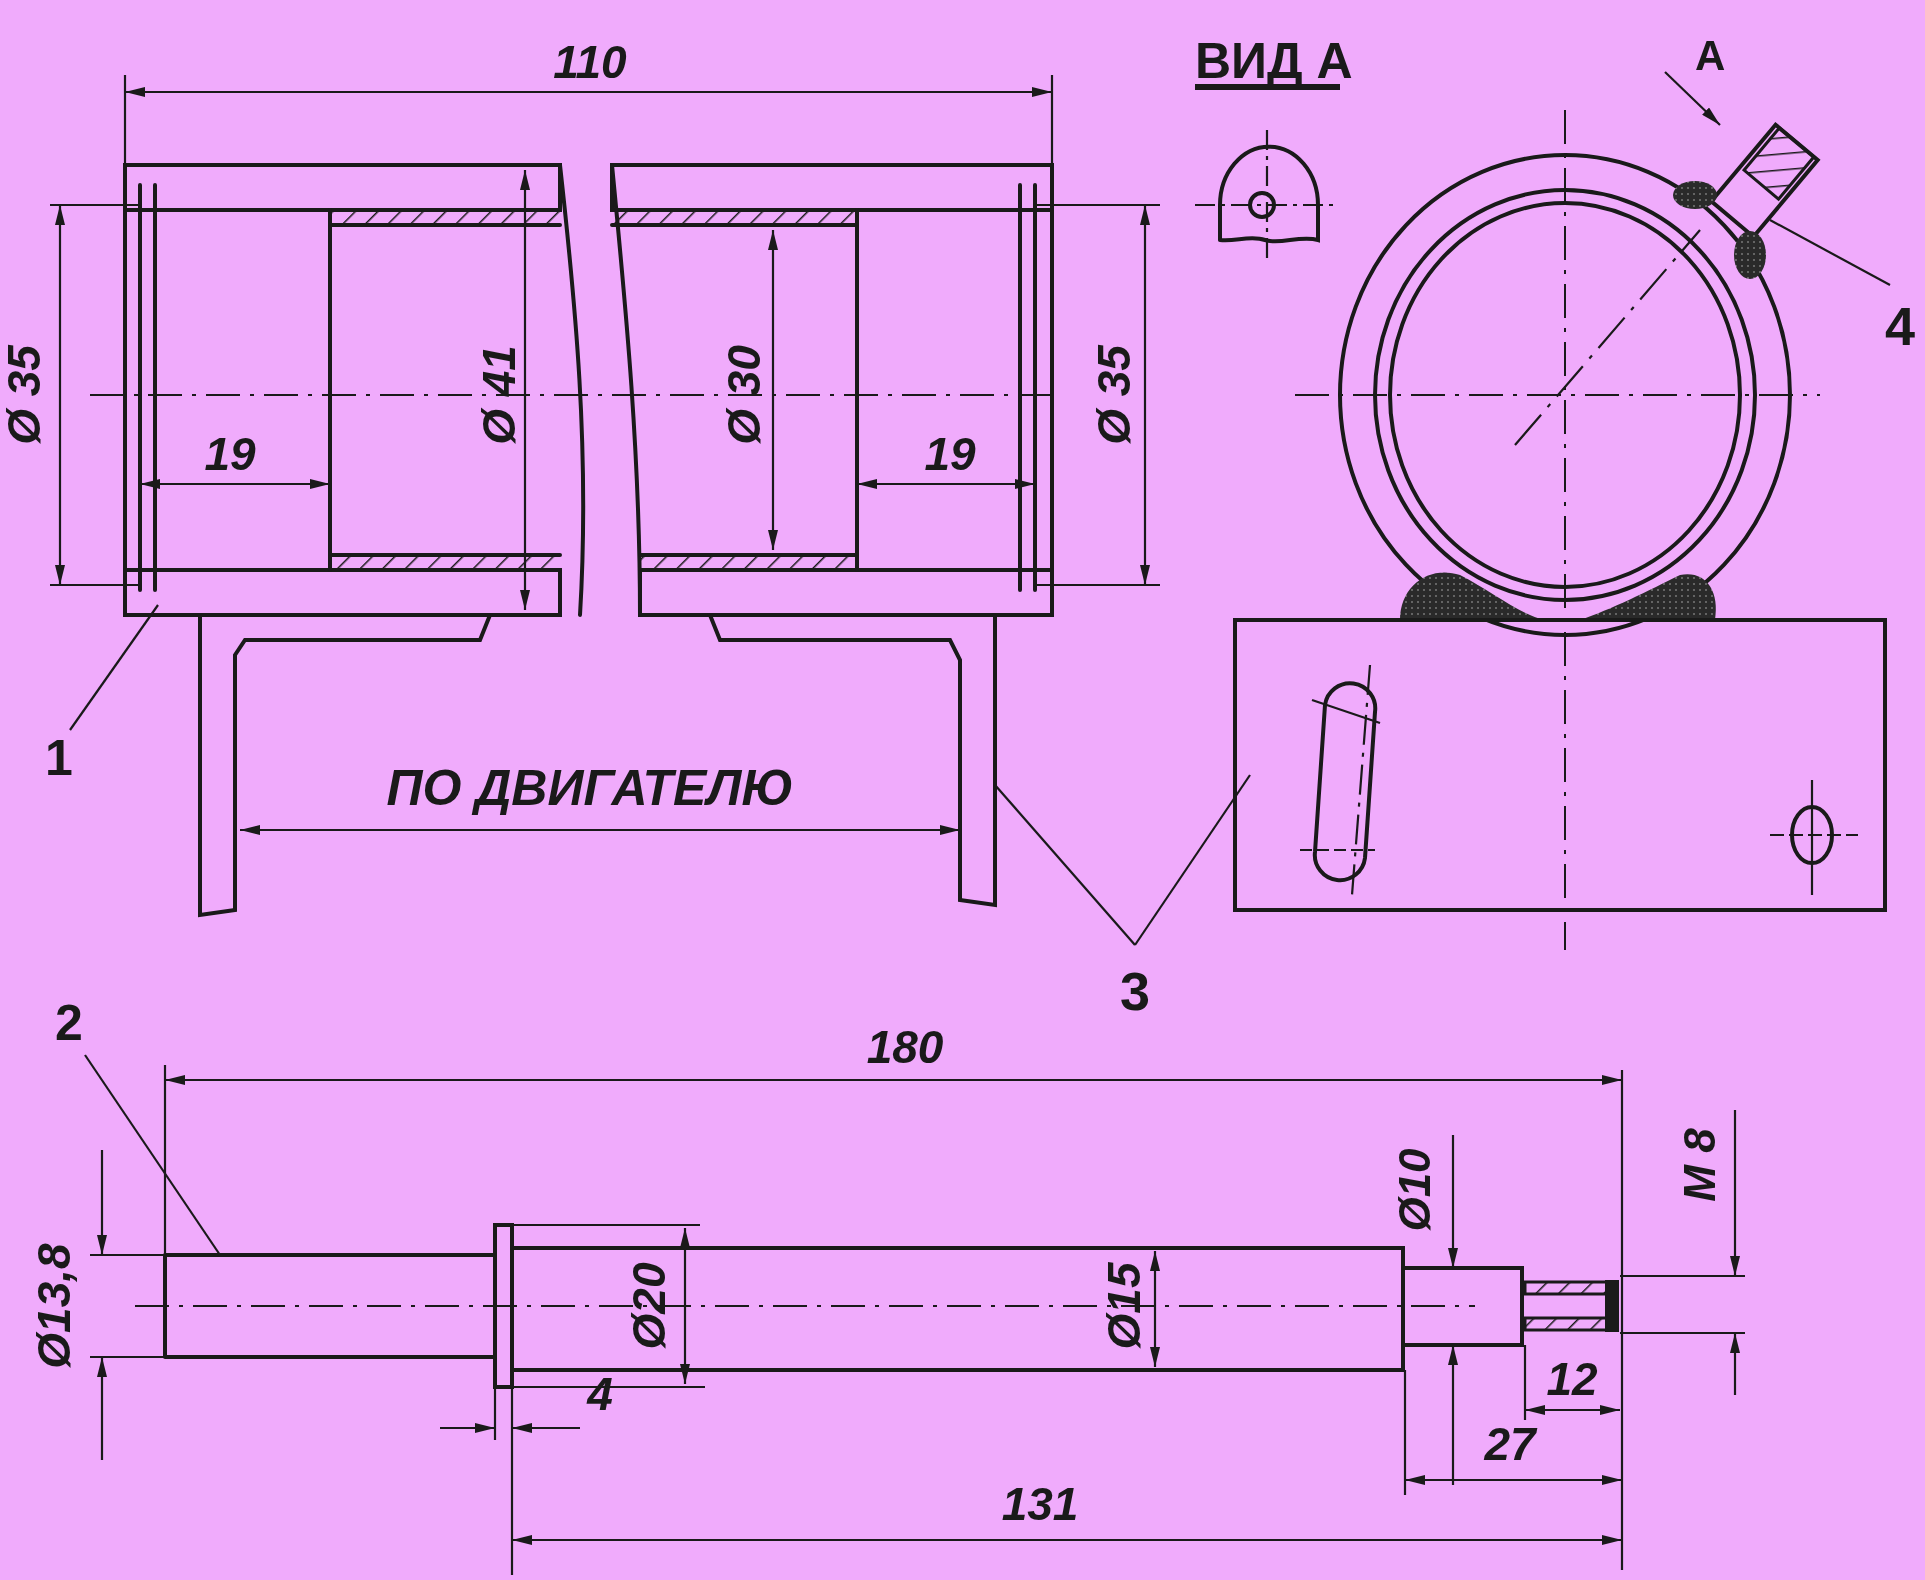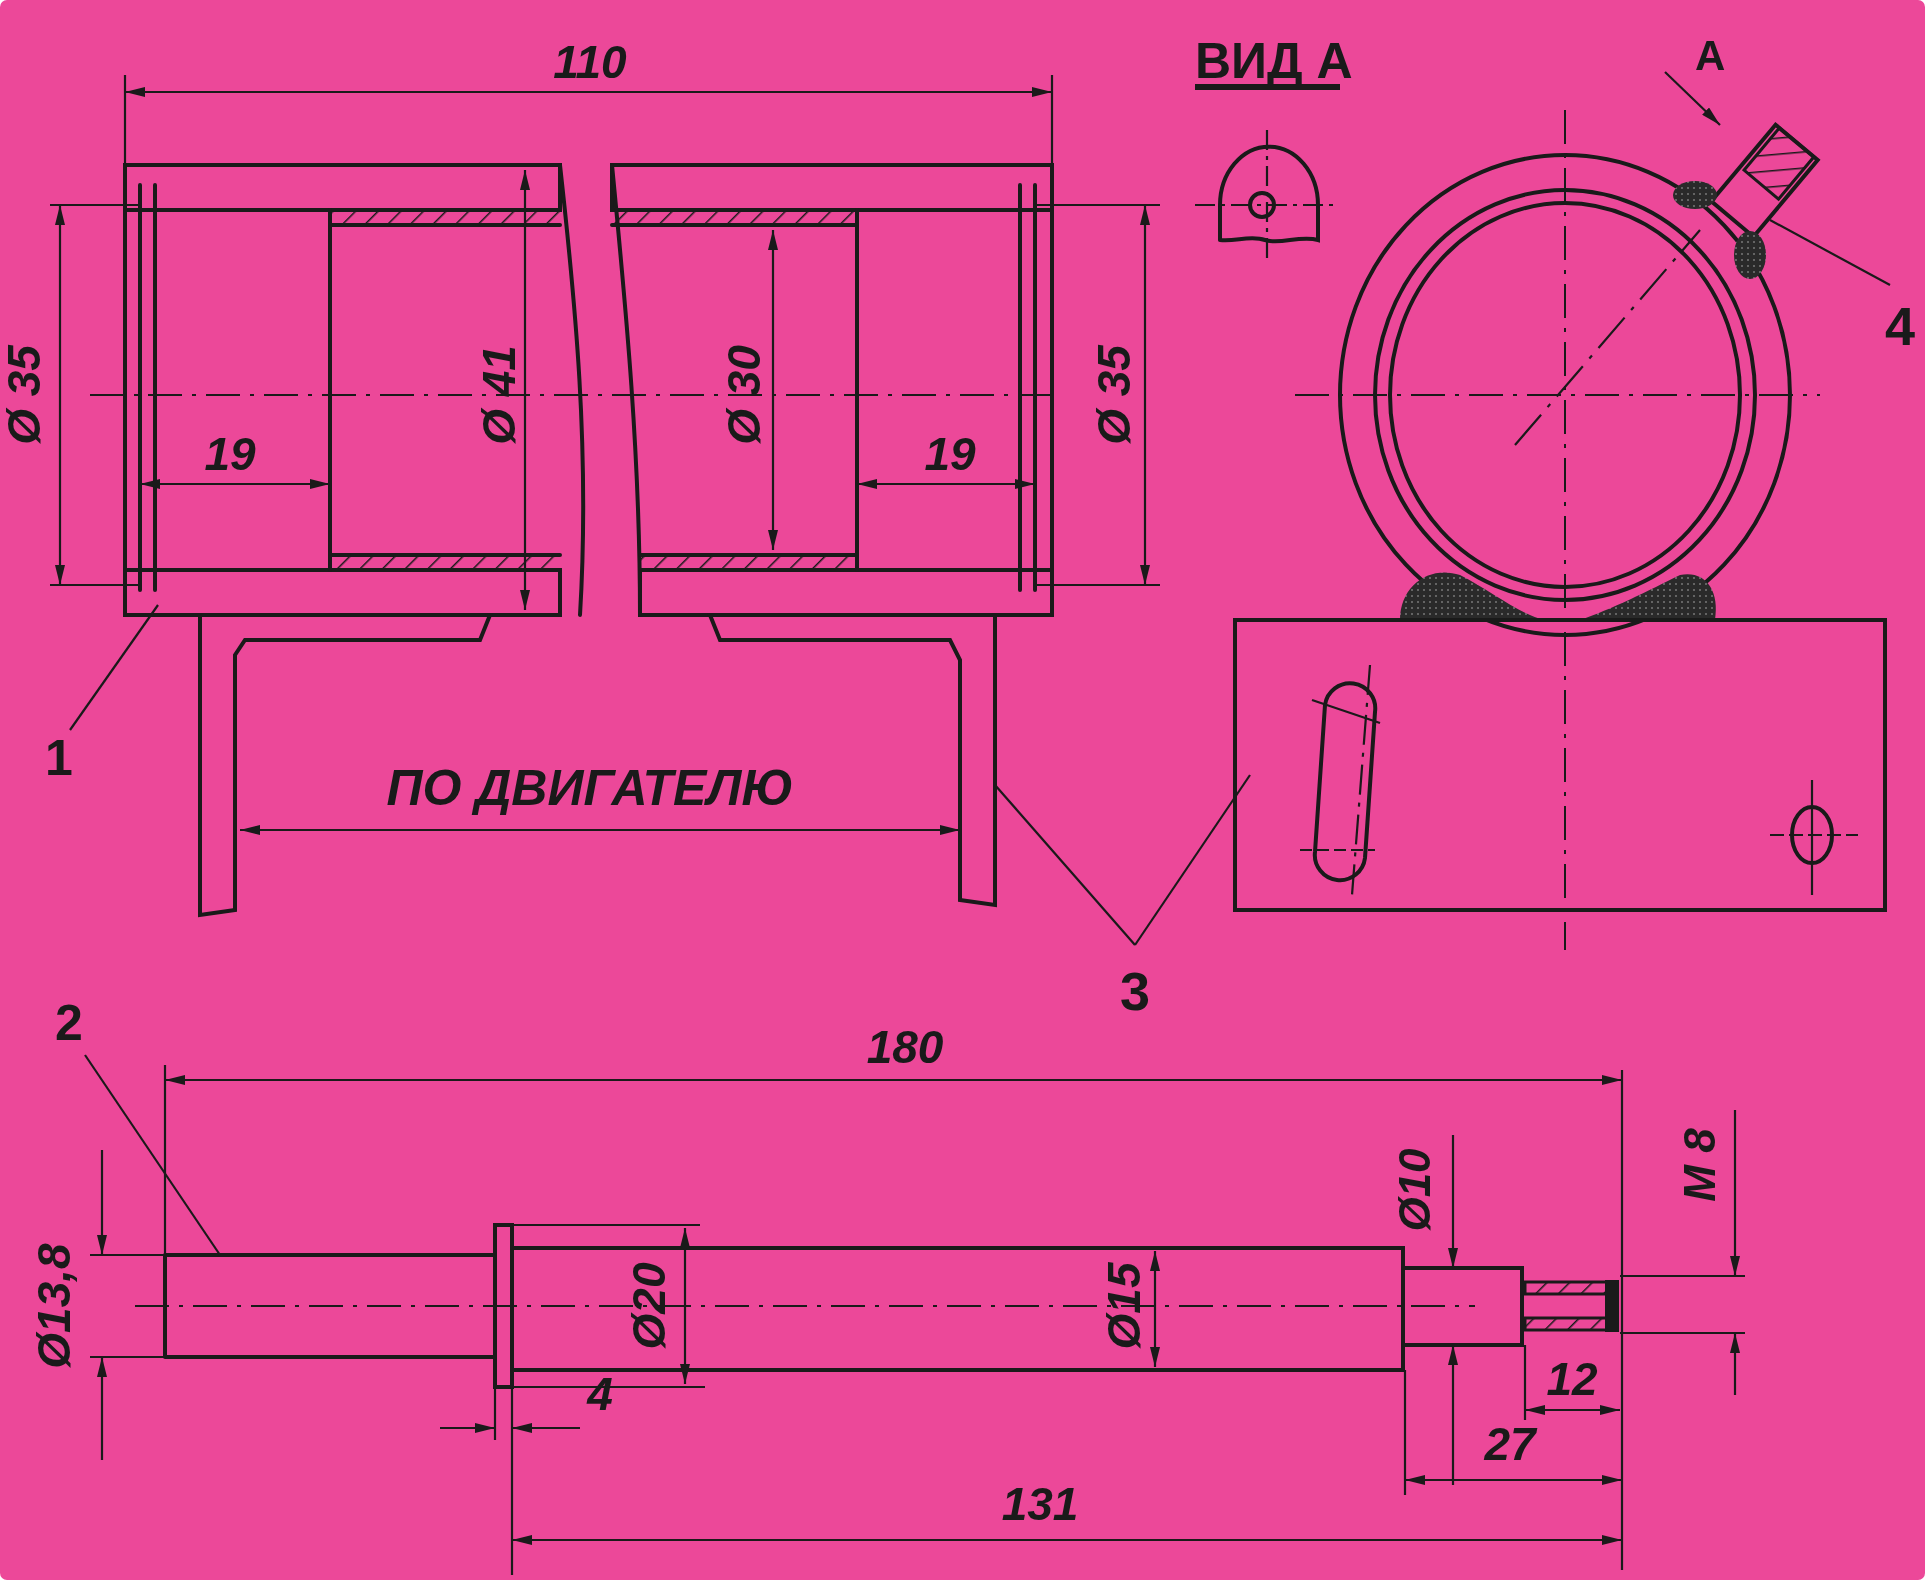--- a/index.html
+++ b/index.html
@@ -1,16 +1,16 @@
 <!DOCTYPE html>
 <html><head>
 <meta charset="utf-8">
 <style>
   html,body{margin:0;padding:0;background:#fff;}
-  #canvas{width:1925px;height:1580px;position:relative;overflow:hidden;background:#ec4899;border-radius:7px;}
+  #canvas{width:1925px;height:1580px;position:relative;overflow:hidden;background:#f0abfc;}
   svg{position:absolute;left:0;top:0;}
   .ln{stroke:#1a1a1a;stroke-width:4;fill:none;stroke-linecap:round;}
   .thin{stroke:#1a1a1a;stroke-width:2.2;fill:none;}
   .dim{stroke:#1a1a1a;stroke-width:2.2;fill:none;}
   .ctr{stroke:#1a1a1a;stroke-width:2;fill:none;stroke-dasharray:34 10 4 10;}
   .lbl{font-family:"Liberation Sans",sans-serif;font-weight:bold;font-style:italic;fill:#1a1a1a;}
   .lblu{font-family:"Liberation Sans",sans-serif;font-weight:bold;fill:#1a1a1a;}
 </style>
 </head>
 <body>

